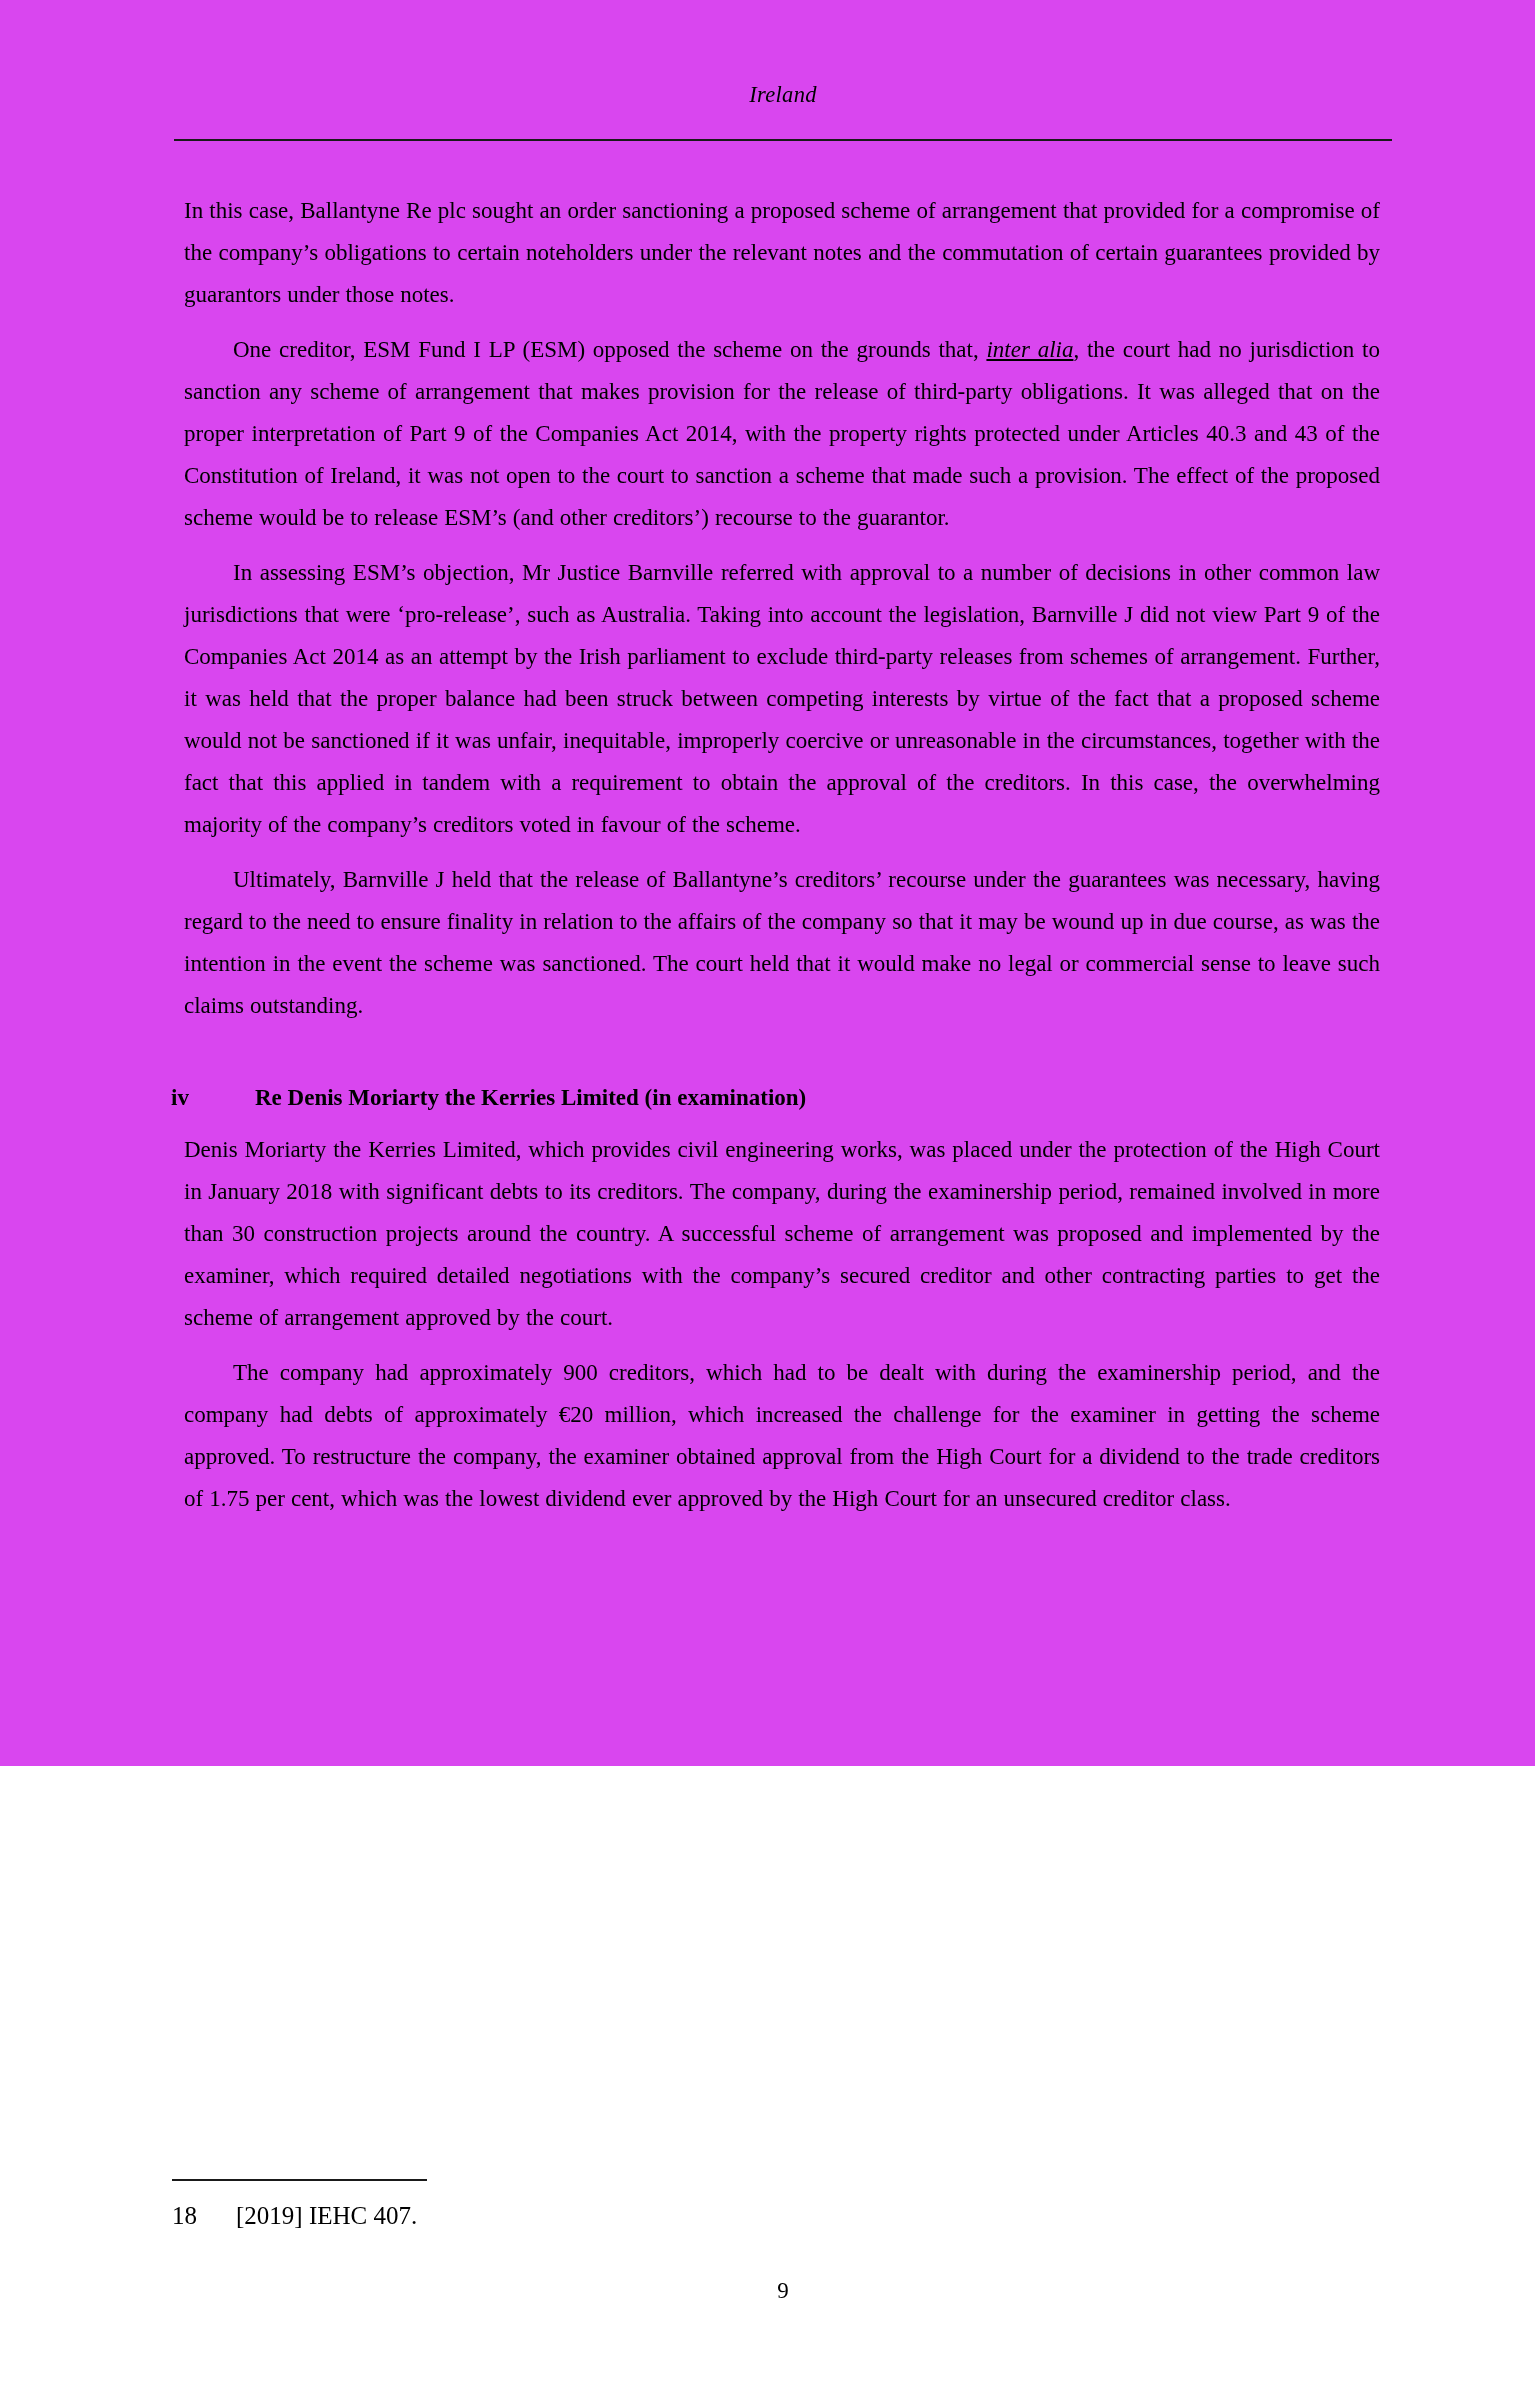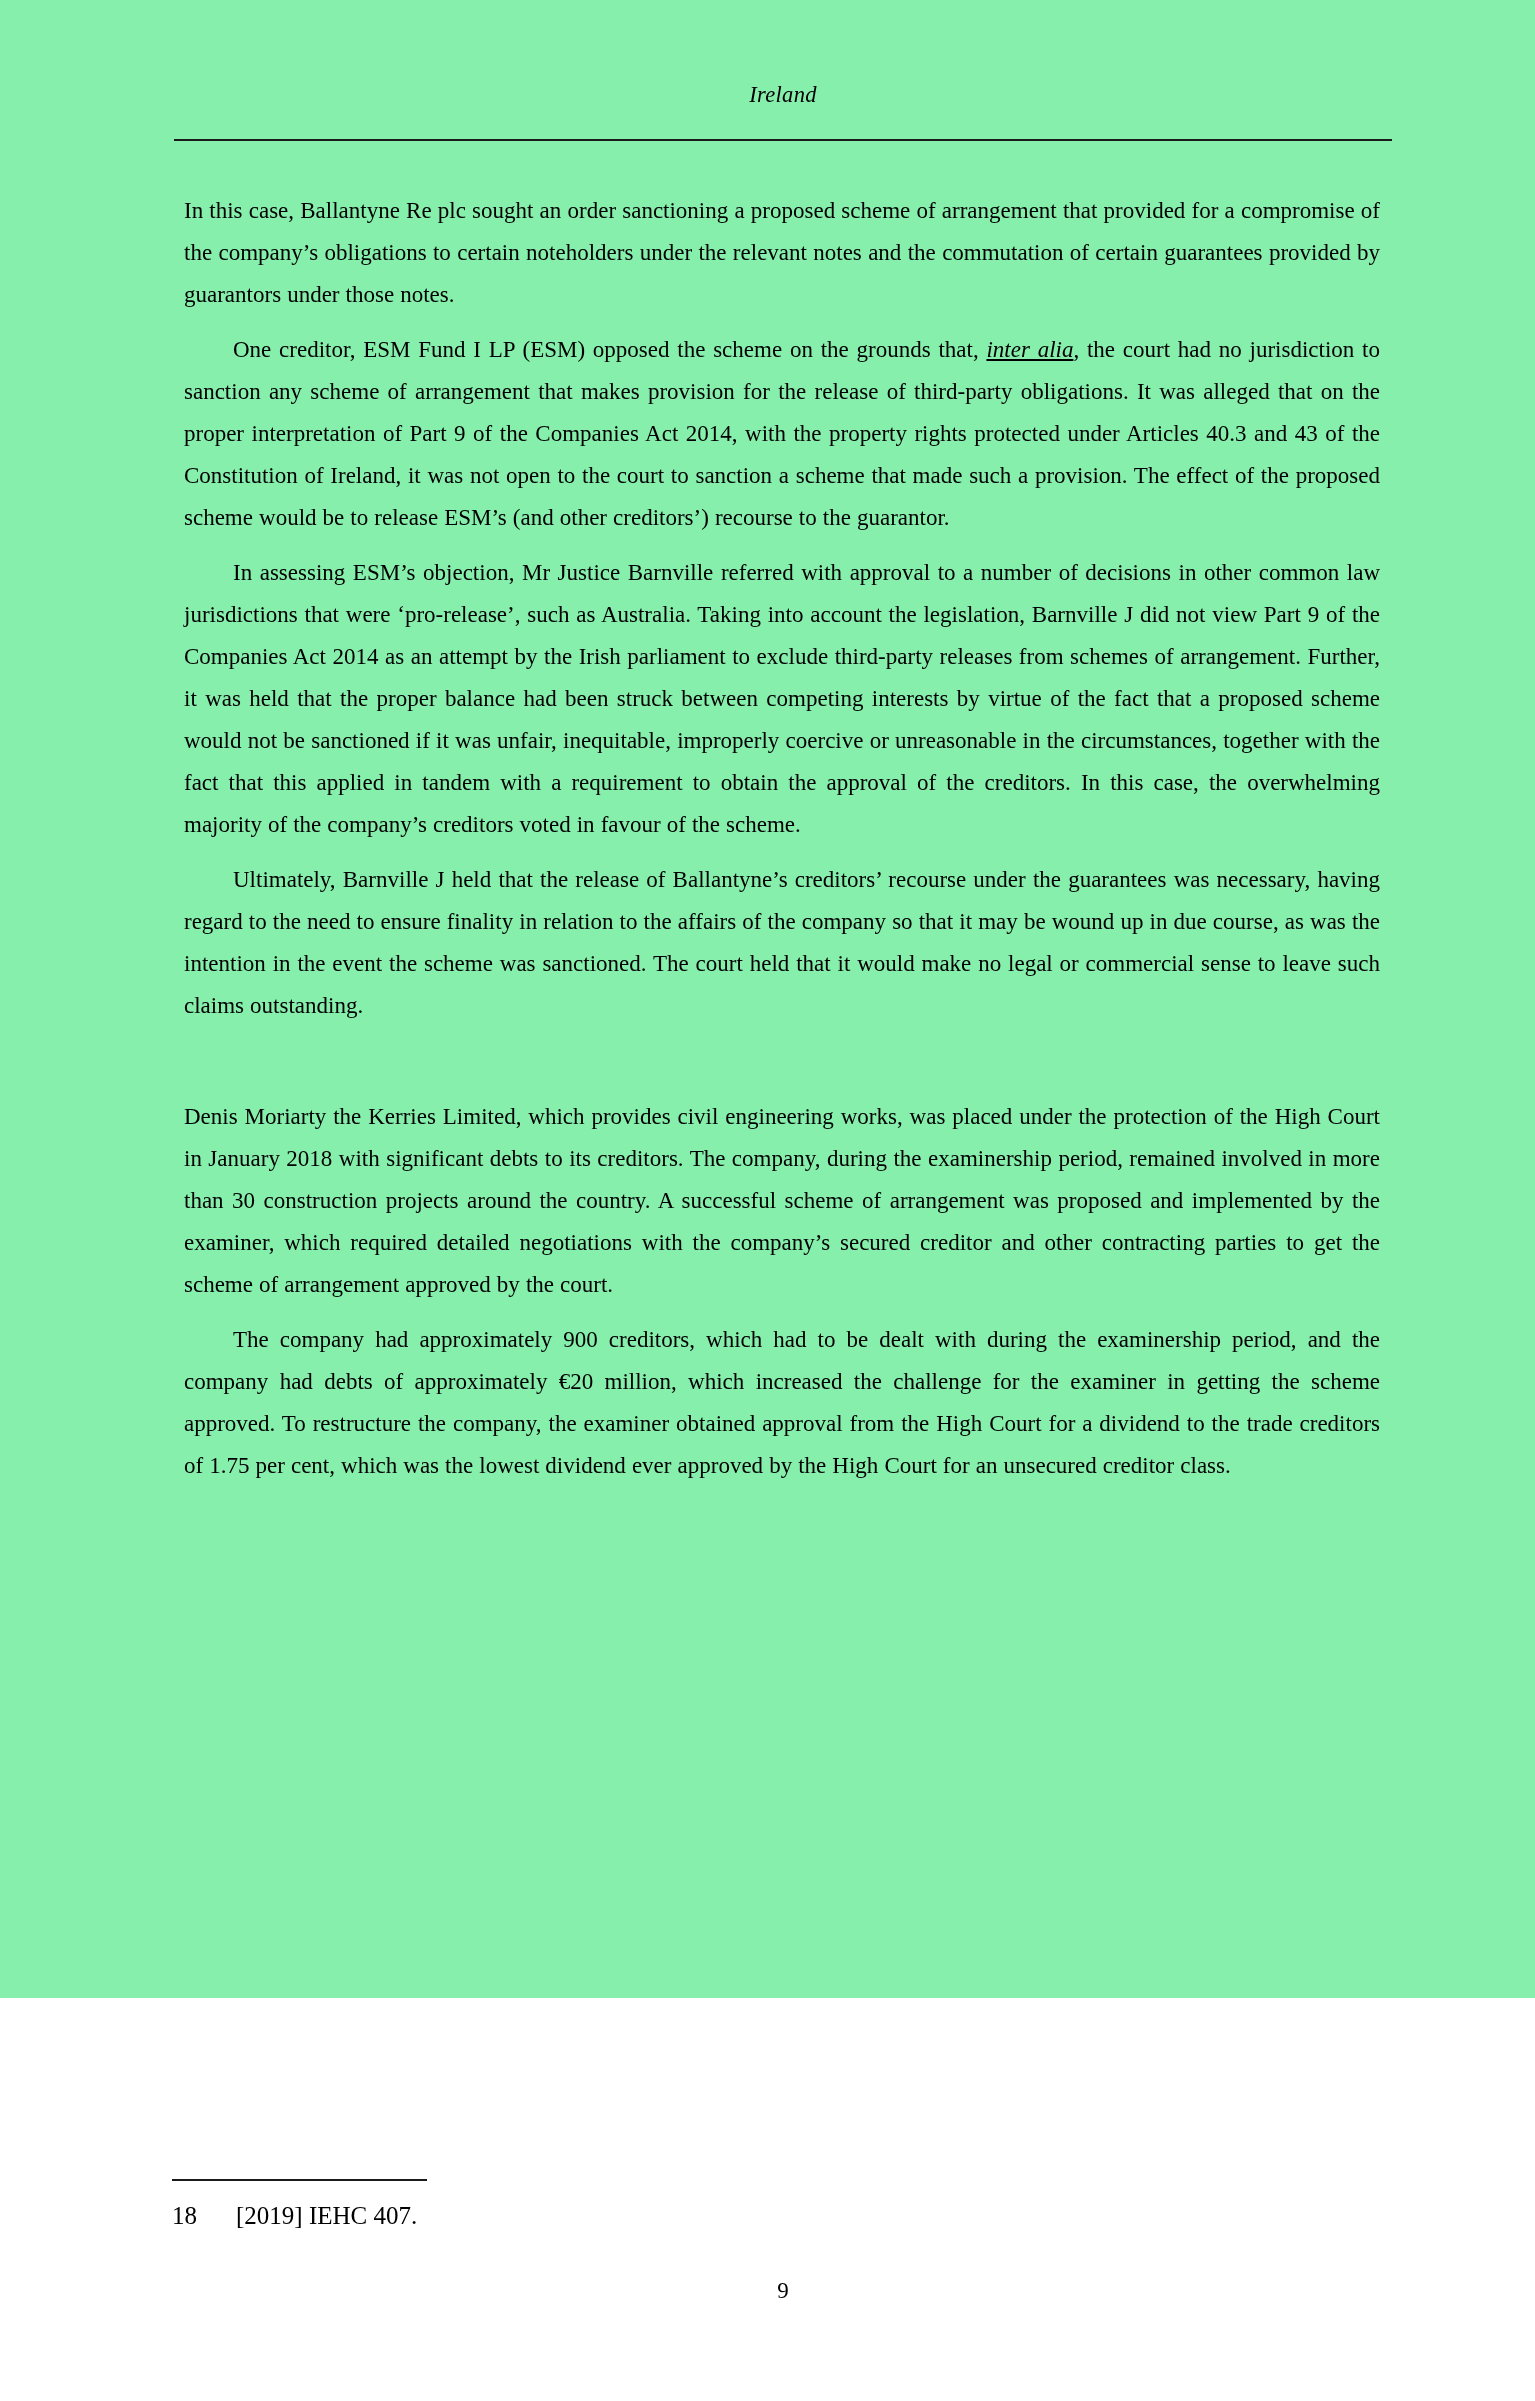--- a/index.html
+++ b/index.html
@@ -14,22 +14,22 @@
     color: #000000;
     position: relative;
     overflow: hidden;
   }
 
   .page {
     position: absolute;
     left: 0;
     top: 0;
     width: 1536px;
-    height: 1998px;
-    background: #86efac;
+    height: 1766px;
+    background: #d946ef;
   }
 
   
   .running-header {
     position: absolute;
     left: 174px;
     top: 82px;
     width: 1218px;
     text-align: center;
     font-style: italic;
@@ -144,20 +144,23 @@
     <p class="body">In this case, Ballantyne Re plc sought an order sanctioning a proposed scheme of arrangement that provided for a compromise of the company’s obligations to certain noteholders under the relevant notes and the commutation of certain guarantees provided by guarantors under those notes.</p>
 
     <p class="body indented"><span>One creditor, ESM Fund I LP (ESM) opposed the scheme on the grounds that, </span><em>inter alia</em><span>, the court had no jurisdiction to sanction any scheme of arrangement that makes provision for the release of third-party obligations. It was alleged that on the proper interpretation of Part 9 of the Companies Act 2014, with the property rights protected under Articles 40.3 and 43 of the Constitution of Ireland, it was not open to the court to sanction a scheme that made such a provision. The effect of the proposed scheme would be to release ESM’s (and other creditors’) recourse to the guarantor.</span></p>
 
     <p class="body indented">In assessing ESM’s objection, Mr Justice Barnville referred with approval to a number of decisions in other common law jurisdictions that were ‘pro-release’, such as Australia. Taking into account the legislation, Barnville J did not view Part 9 of the Companies Act 2014 as an attempt by the Irish parliament to exclude third-party releases from schemes of arrangement. Further, it was held that the proper balance had been struck between competing interests by virtue of the fact that a proposed scheme would not be sanctioned if it was unfair, inequitable, improperly coercive or unreasonable in the circumstances, together with the fact that this applied in tandem with a requirement to obtain the approval of the creditors. In this case, the overwhelming majority of the company’s creditors voted in favour of the scheme.</p>
 
     <p class="body indented">Ultimately, Barnville J held that the release of Ballantyne’s creditors’ recourse under the guarantees was necessary, having regard to the need to ensure finality in relation to the affairs of the company so that it may be wound up in due course, as was the intention in the event the scheme was sanctioned. The court held that it would make no legal or commercial sense to leave such claims outstanding.</p>
 
     <div class="gap-before-heading"></div>
 
+    <h2 class="section-heading">
+      <span class="numeral">iv</span><span>Re Denis Moriarty the Kerries Limited (in examination)</span>
+    </h2>
 
     <p class="body">Denis Moriarty the Kerries Limited, which provides civil engineering works, was placed under the protection of the High Court in January 2018 with significant debts to its creditors. The company, during the examinership period, remained involved in more than 30 construction projects around the country. A successful scheme of arrangement was proposed and implemented by the examiner, which required detailed negotiations with the company’s secured creditor and other contracting parties to get the scheme of arrangement approved by the court.</p>
 
     <p class="body indented">The company had approximately 900 creditors, which had to be dealt with during the examinership period, and the company had debts of approximately €20 million, which increased the challenge for the examiner in getting the scheme approved. To restructure the company, the examiner obtained approval from the High Court for a dividend to the trade creditors of 1.75 per cent, which was the lowest dividend ever approved by the High Court for an unsecured creditor class.</p>
 
   </div>
 
   <div class="footnote-rule"></div>
 
   <div class="footnote">

